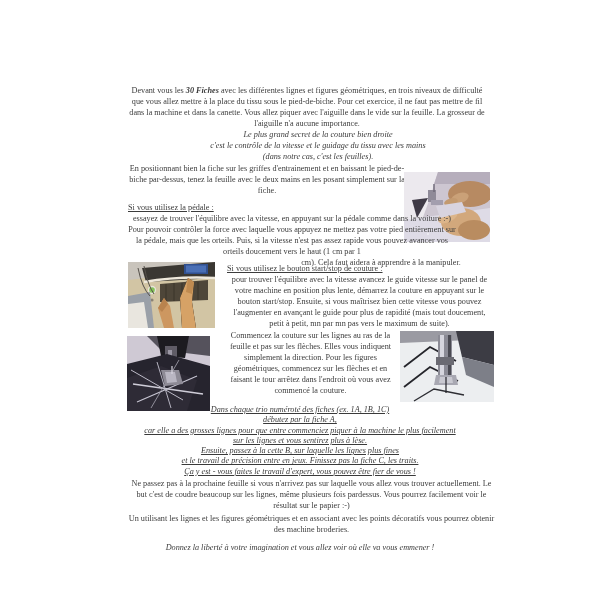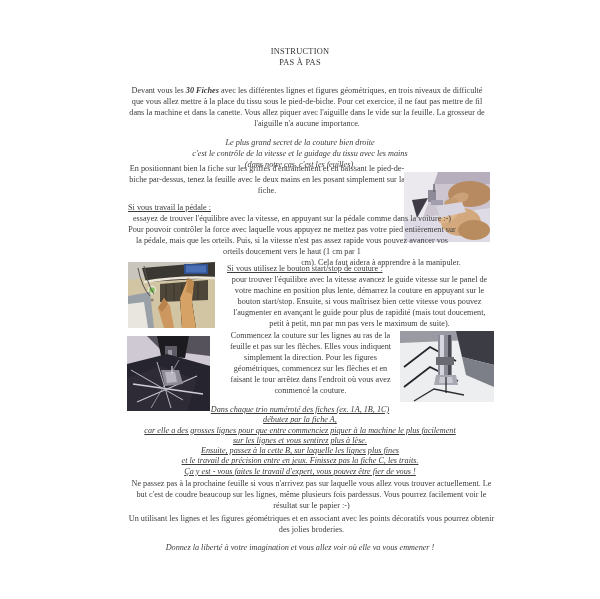--- a/index.html
+++ b/index.html
@@ -38,28 +38,24 @@
     line-height:10.9px;
   }
   .bold-ital{font-weight:bold;font-style:italic;}
   .photo{display:block;}
 </style>
 </head>
 <body>
 
 <div class="page">
 
-  <div class="abs title">
-    <div>INSTRUCTION</div>
-    <div>PAS À PAS</div>
-  </div>
 
   <div class="abs para" style="left:128px;top:86px;width:358px;"><span>Devant vous les </span><span class="bold-ital">30 Fiches</span><span> avec les différentes lignes et figures géométriques, en trois niveaux de difficulté que vous allez mettre à la place du tissu sous le pied-de-biche. Pour cet exercice, il ne faut pas mettre de fil dans la machine et dans la canette. Vous allez piquer avec l'aiguille dans le vide sur la feuille. La grosseur de l'aiguille n'a aucune importance.</span></div>
 
-  <div class="abs center-italic" style="left:90px;top:130px;width:420px;margin-top:8px;">
+  <div class="abs center-italic" style="left:108px;top:130px;width:420px;">
     <div>Le plus grand secret de la couture bien droite</div>
     <div>c'est le contrôle de la vitesse et le guidage du tissu avec les mains</div>
     <div>(dans notre cas, c'est les feuilles).</div>
   </div>
 
   <div class="abs para" style="left:128px;top:164px;width:278px;">En positionnant bien la fiche sur les griffes d'entrainement et en baissant le pied-de-biche par-dessus, tenez la feuille avec le deux mains en les posant simplement sur la fiche.</div>
 
   <svg class="abs photo" style="left:404px;top:172px;" width="86" height="70" viewBox="0 0 86 70">
     <rect x="0" y="0" width="86" height="70" fill="#cdc6d1"></rect>
     <polygon points="0,0 34,0 26,26 18,48 0,52" fill="#ece9ee"></polygon>
@@ -73,21 +69,21 @@
     <ellipse cx="56" cy="26" rx="9" ry="5" fill="#caa178" transform="rotate(-18 56 26)"></ellipse>
     <ellipse cx="47" cy="30" rx="7" ry="3.6" fill="#c39a70" transform="rotate(-14 47 30)"></ellipse>
     <ellipse cx="57" cy="50" rx="20" ry="14" fill="#d2a87c"></ellipse>
     <ellipse cx="44" cy="44" rx="11" ry="6" fill="#dcb58a" transform="rotate(-28 44 44)"></ellipse>
     <ellipse cx="70" cy="58" rx="16" ry="10" fill="#b98c60"></ellipse>
     <polygon points="32,34 58,30 62,40 36,46" fill="#d8d4e0"></polygon>
     <circle cx="14" cy="58" r="1" fill="#ffffff"></circle>
     <circle cx="24" cy="62" r="0.8" fill="#ffffff"></circle>
   </svg>
 
-  <div class="abs heading-underline" style="left:128px;top:203px;">Si vous travail la pédale :</div>
+  <div class="abs heading-underline" style="left:128px;top:203px;">Si vous utilisez la pédale :</div>
   <div class="abs para" style="left:128px;top:214px;width:328px;">essayez de trouver l'équilibre avec la vitesse, en appuyant sur la pédale comme dans la voiture :-) Pour pouvoir contrôler la force avec laquelle vous appuyez ne mettez pas votre pied entièrement sur la pédale, mais que les orteils. Puis, si la vitesse n'est pas assez rapide vous pouvez avancer vos orteils doucement vers le haut (1 cm par 1</div>
   <div class="abs para" style="left:281px;top:258px;width:200px;">cm). Cela faut aidera à apprendre à la manipuler.</div>
 
   <svg class="abs photo" style="left:128px;top:262px;" width="87" height="66" viewBox="0 0 87 66">
     <rect x="0" y="0" width="87" height="66" fill="#c9c4bc"></rect>
     <polygon points="0,18 87,8 87,66 0,66" fill="#d2c5a4"></polygon>
     <path d="M14,6 L87,0 L87,16 L18,20 Z" fill="#3a3732"></path>
     <rect x="56" y="2" width="24" height="10" fill="#31508f"></rect>
     <rect x="58" y="3.5" width="20" height="7" fill="#4a6fb5"></rect>
     <path d="M16,20 Q50,14 87,16" stroke="#efe9dc" stroke-width="2.5" fill="none"></path>
@@ -156,17 +152,17 @@
     <div>débutez par la fiche A,</div>
     <div>car elle a des grosses lignes pour que entre commenciez piquer à la machine le plus facilement</div>
     <div>sur les lignes et vous sentirez plus à lèse.</div>
     <div>Ensuite, passez à la cette B, sur laquelle les lignes plus fines</div>
     <div>et le travail de précision entre en jeux. Finissez pas la fiche C, les traits.</div>
     <div>Ça y est - vous faites le travail d'expert, vous pouvez être fier de vous !</div>
   </div>
 
   <div class="abs para" style="left:128px;top:479px;width:367px;">Ne passez pas à la prochaine feuille si vous n'arrivez pas sur laquelle vous allez vous trouver actuellement. Le but c'est de coudre beaucoup sur les lignes, même plusieurs fois pardessus. Vous pourrez facilement voir le résultat sur le papier :-)</div>
 
-  <div class="abs para" style="left:128px;top:514px;width:367px;">Un utilisant les lignes et les figures géométriques et en associant avec les points décoratifs vous pourrez obtenir des jolies broderies.</div>
+  <div class="abs para" style="left:128px;top:514px;width:367px;">Un utilisant les lignes et les figures géométriques et en associant avec les points décoratifs vous pourrez obtenir des machine broderies.</div>
 
   <div class="abs center-italic" style="left:90px;top:543px;width:420px;">Donnez la liberté à votre imagination et vous allez voir où elle va vous emmener !</div>
 
 </div>
 
 </body></html>

